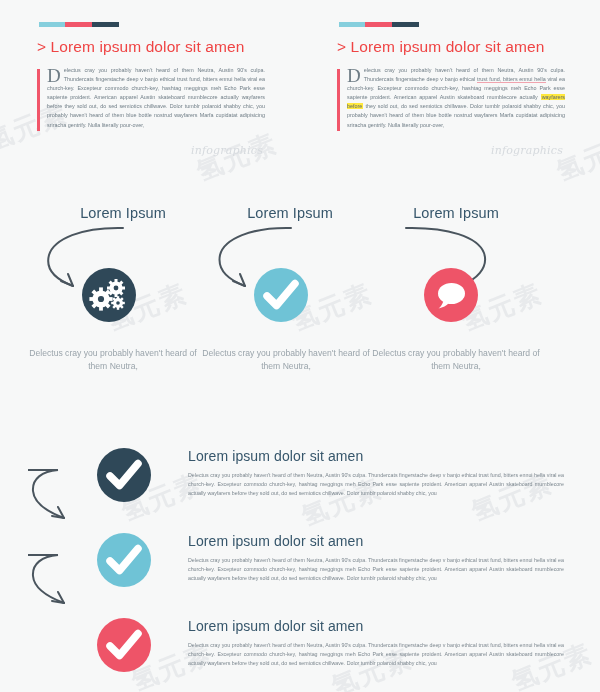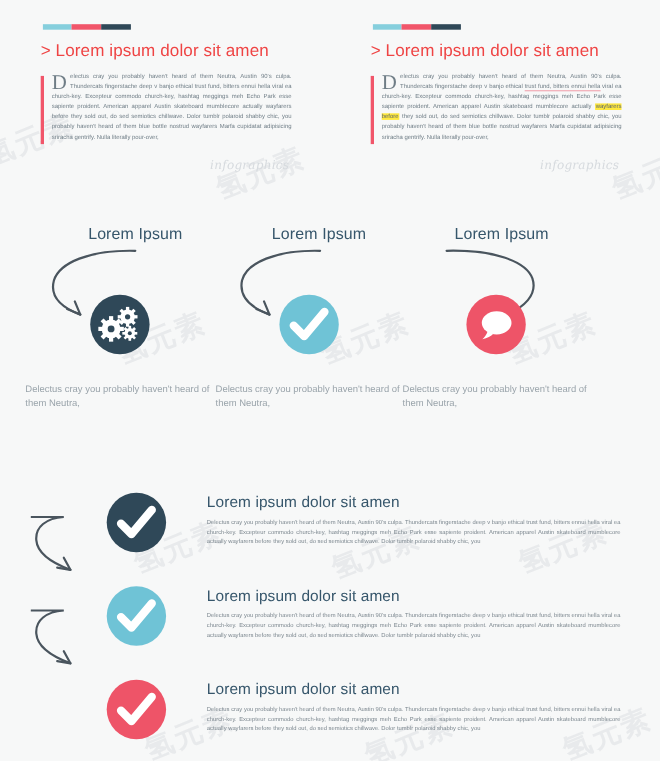--- a/index.html
+++ b/index.html
@@ -81,21 +81,21 @@
   .arrow-svg { position:absolute; top:28px; left:0; width:180px; height:66px; }
 
   .circle {
     position:absolute; top:73px; width:54px; height:54px; border-radius:50%;
   }
   .feat.f0 .circle { left:59px; background:#2f4858; }
   .feat.f1 .circle { left:58px; background:#6fc3d6; }
   .feat.f2 .circle { left:58px; background:#ee5468; }
 
   .feat-caption {
-    position:absolute; top:152px; left:0; width:180px; 
+    position:absolute; top:152px; left:0; width:180px; text-align:center;
     font-size:8.6px; line-height:12.5px; color:#9aa4ab;
   }
 
   
   .rows { position:absolute; left:0; top:440px; width:539px; height:252px; }
   .row { position:absolute; left:0; width:600px; height:85px; }
   .row.r0 { top:0; }
   .row.r1 { top:85px; }
   .row.r2 { top:170px; }
 

